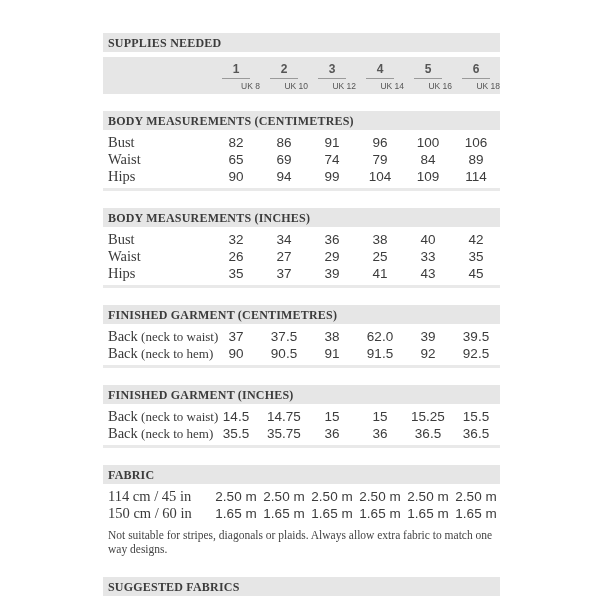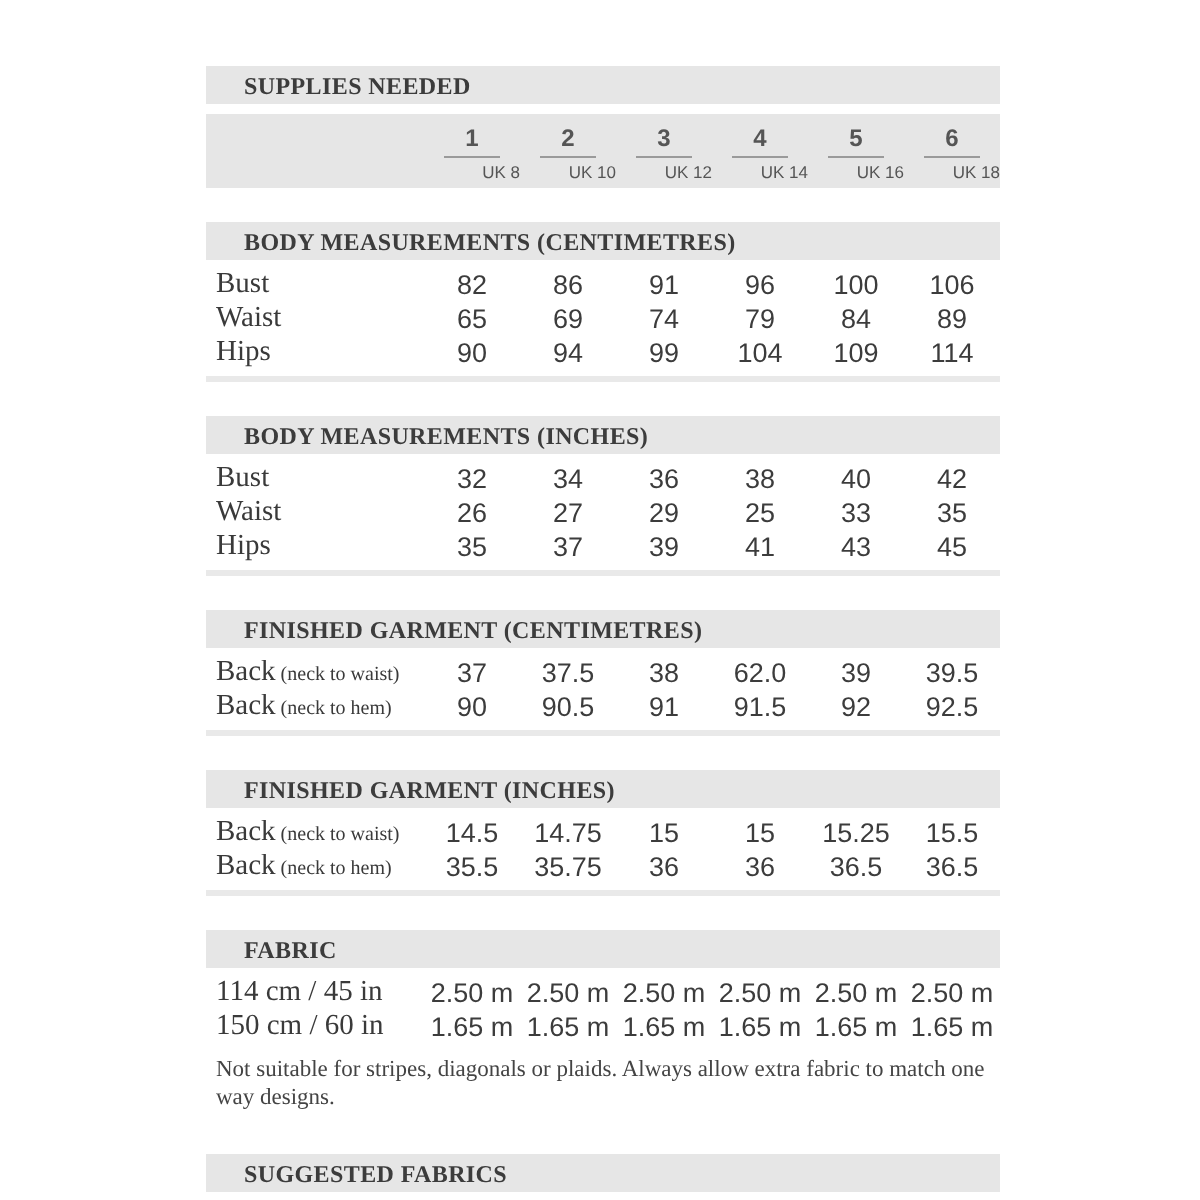--- a/index.html
+++ b/index.html
@@ -1,29 +1,29 @@
 <!DOCTYPE html>
 <html><head>
 <meta charset="utf-8">
 <style>
   html, body { margin:0; padding:0; background:#ffffff; }
   body { width:600px; height:600px; position:relative; overflow:hidden; font-family:"Liberation Serif", serif; color:#3a3a3a; }
   .wrap { position:absolute; left:103px; top:33px; width:397px; }
-  .band { background:#e6e6e6; height:19px; line-height:20px; padding-left:19px; font-size:12px; font-weight:bold; letter-spacing:0.2px; color:#3c3c3c; }
+  .band { background:#e6e6e6; height:19px; line-height:20px; padding-left:5px; font-size:12px; font-weight:bold; letter-spacing:0.2px; color:#3c3c3c; }
   .para { font-size:14.5px; line-height:19.3px; padding:1px 0 0 5px; text-align:justify; color:#3a3a3a; }
   .sep { height:3px; background:#e9e9e9; }
   .sizes { background:#e6e6e6; height:37px; position:relative; margin-top:5px; }
   .cols { position:absolute; left:109px; right:0; top:0; height:100%; display:flex; }
   .col { flex:1; text-align:center; position:relative; }
   .col .num { font-family:"Liberation Sans", sans-serif; font-size:12px; font-weight:bold; color:#555; padding-top:4px; height:16px; line-height:16px; }
   .col .rule { width:28px; height:1px; background:#9a9a9a; margin:1px auto 2px auto; }
   .col .uk { font-family:"Liberation Sans", sans-serif; font-size:8.5px; color:#555;text-align:right; }
   .row { display:flex; height:17px; line-height:17px; font-size:14.5px; }
   .row .lbl { width:109px; padding-left:5px; box-sizing:border-box; white-space:nowrap; }
-  .row .lbl small { font-size:10px; }
+  .row .lbl small { font-size:13px; }
   .row .v { flex:1; text-align:center; font-family:"Liberation Sans", sans-serif; font-size:13.5px; color:#3c3c3c; }
   .rows { padding:4px 0 3px 0; }
   .block { margin-top:17px; }
   .note { font-size:11.5px; line-height:14px; padding:3px 0 4px 5px; color:#444; }
   .sugg { font-size:15px; line-height:20px; padding:2px 0 0 5px; }
 </style>
 </head>
 <body>
 
 <div class="wrap">

